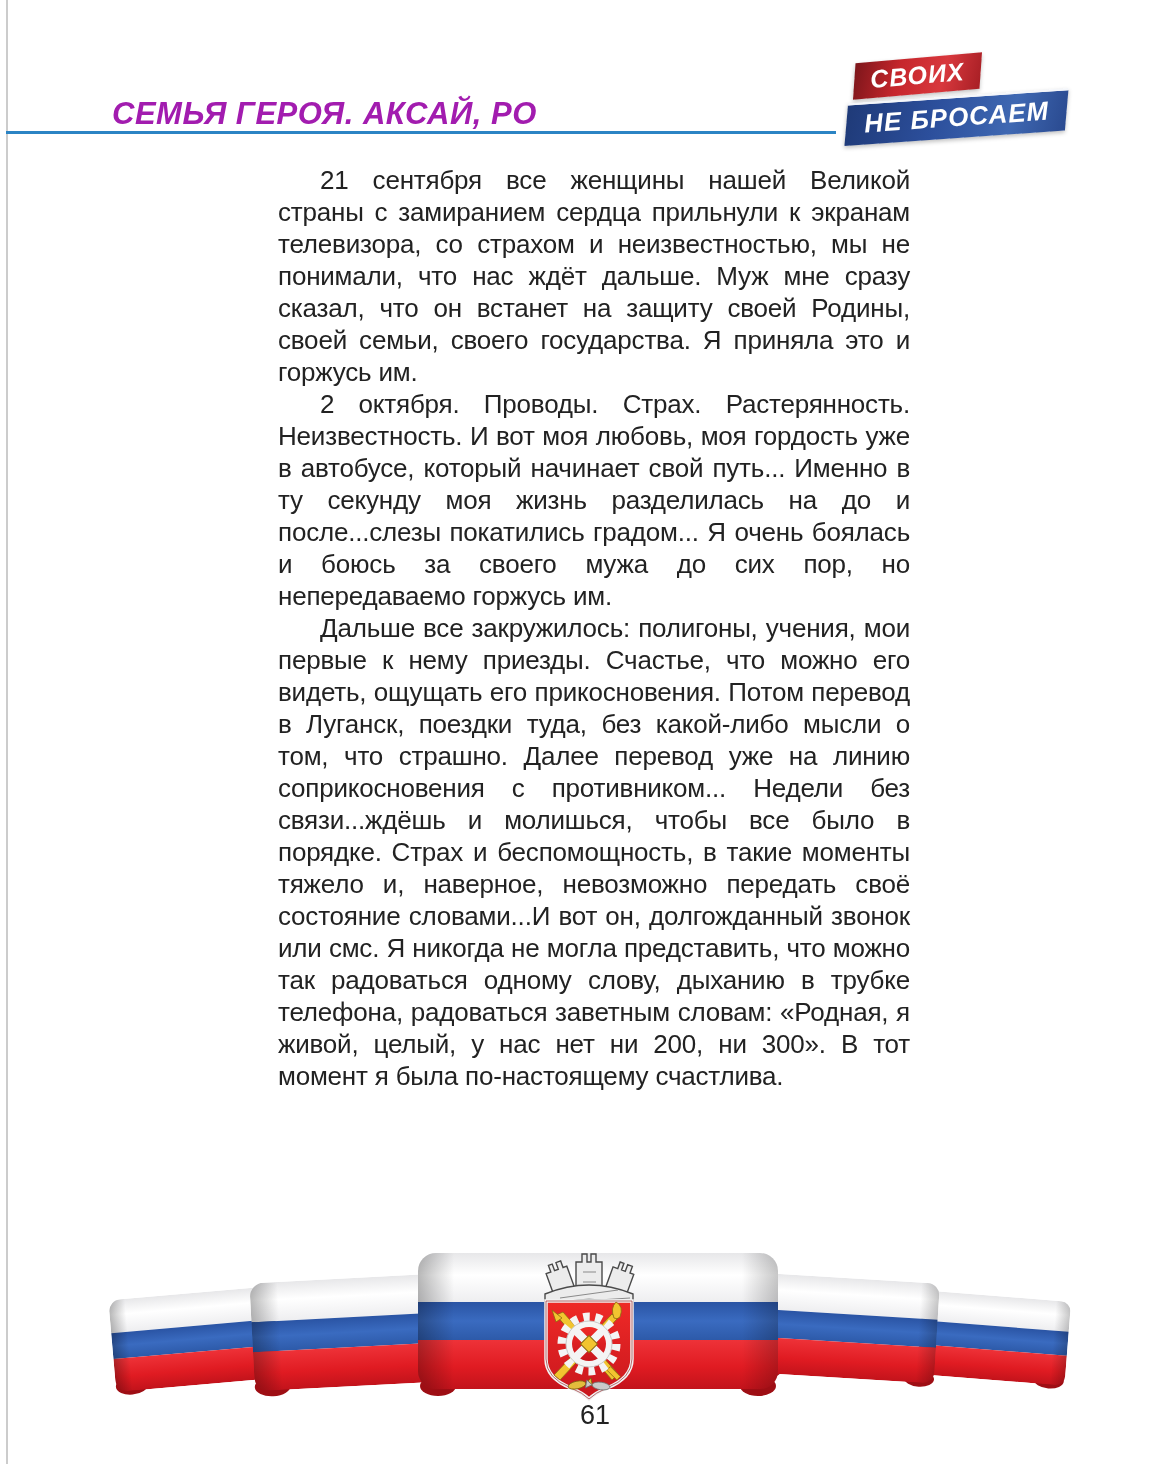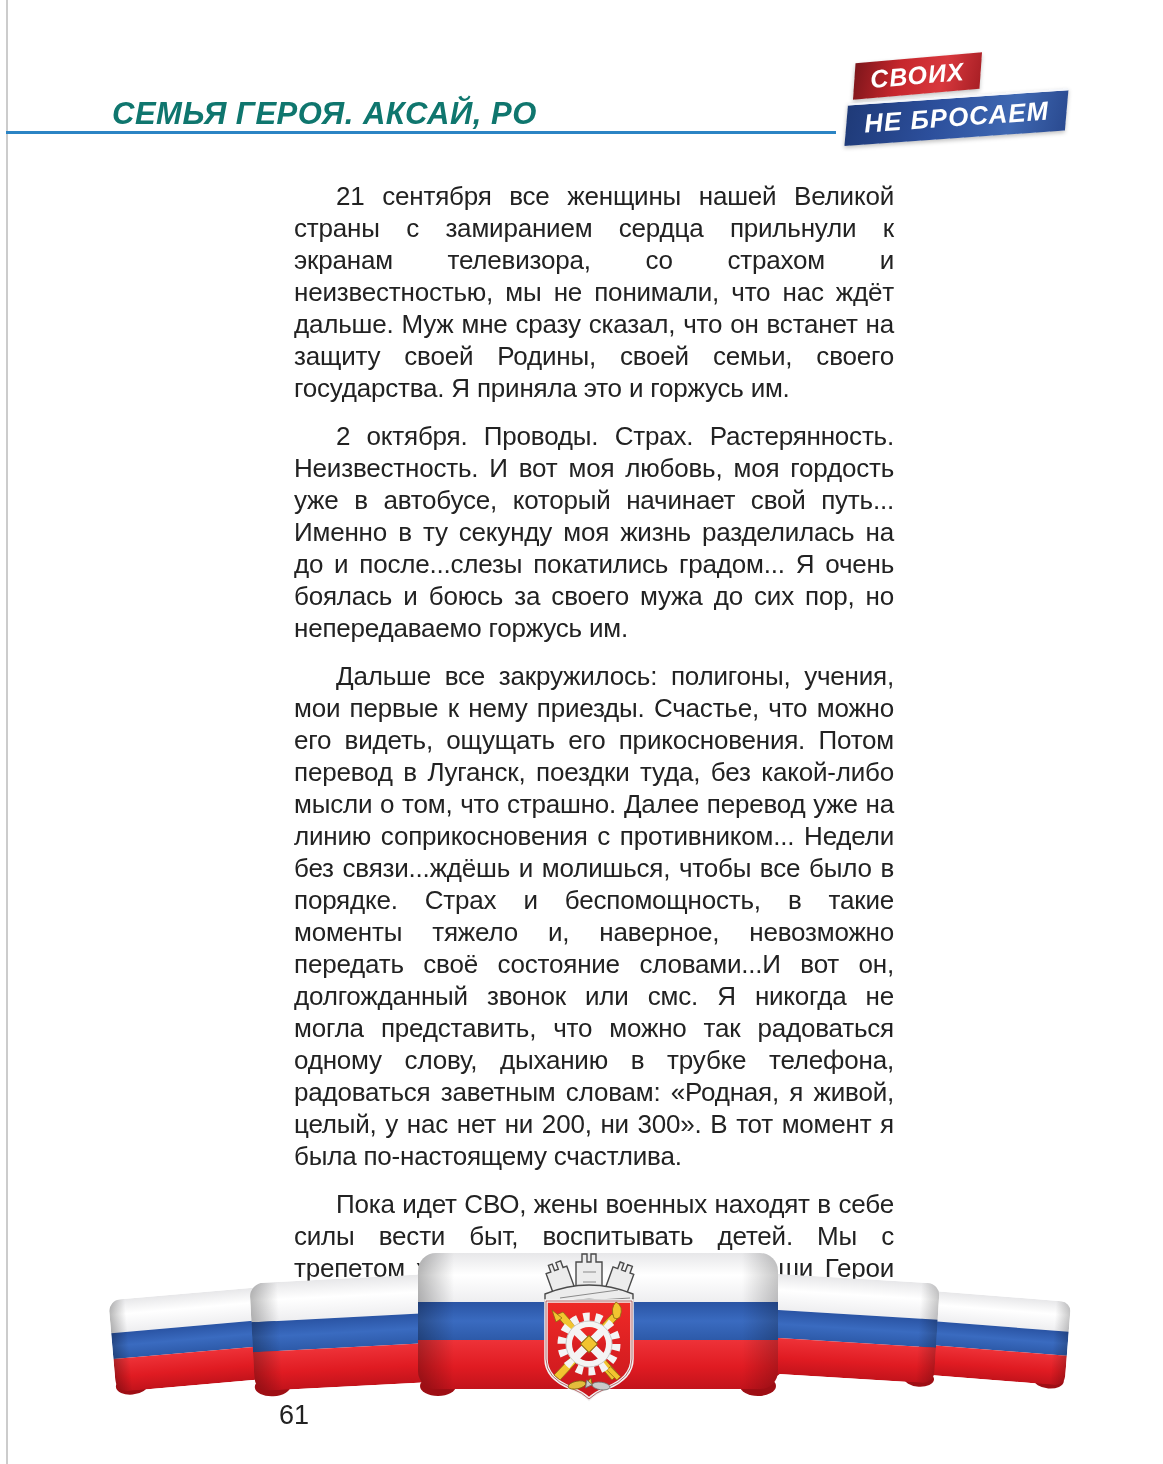--- a/index.html
+++ b/index.html
@@ -8,21 +8,21 @@
     font-family:"Liberation Sans",sans-serif;overflow:hidden;
   }
   .scan-edge{
     position:absolute;left:6px;top:0;width:2px;height:1464px;
     background:#bfbfbf;opacity:.8;
   }
   
   .page-title{
     position:absolute;left:112px;top:96px;width:560px;
     font-size:31px;font-weight:bold;font-style:italic;
-    color:#0f766e;letter-spacing:.5px;white-space:nowrap;
+    color:#a21caf;letter-spacing:.5px;white-space:nowrap;
   }
   .header-rule{
     position:absolute;left:6px;top:131px;width:830px;height:3px;
     background:#2b84c4;
   }
   
   .badge{position:absolute;left:840px;top:50px;width:240px;height:110px;}
   .badge-box{
     position:absolute;color:#fff;font-weight:bold;font-style:italic;
     text-align:center;letter-spacing:1px;
@@ -39,46 +39,45 @@
     transform:rotate(-4deg) skewX(-9deg);
     background:linear-gradient(100deg,#1f3a78 0%,#2c4f9c 40%,#3f68b2 75%,#2a4a90 100%);
     border-top:2px solid #f4f6fa;
   }
   
   .article{
     position:absolute;left:278px;top:164px;width:632px;
     font-size:26px;line-height:32px;color:#222;text-align:justify;
     letter-spacing:-0.2px;
   }
-  .article p{margin:16px;text-indent:42px;}
+  .article p{margin:0;text-indent:42px;}
   
   .ribbon{position:absolute;left:0;top:1228px;}
   .page-number{
     position:absolute;left:279px;top:1400px;width:632px;
-    text-align:left;font-size:27px;color:#222;
+    text-align:center;font-size:27px;color:#222;
   }
 </style>
 </head>
 <body>
 
 <div class="scan-edge"></div>
 
 <div class="page-title">СЕМЬЯ ГЕРОЯ. АКСАЙ, РО</div>
 <div class="header-rule"></div>
 
 <div class="badge">
   <div class="badge-box badge-red"><span>СВОИХ</span></div>
   <div class="badge-box badge-blue"><span>НЕ БРОСАЕМ</span></div>
 </div>
 
 <div class="article">
   <p>21 сентября все женщины нашей Великой страны с замиранием сердца прильнули к экранам телевизора, со страхом и неизвестностью, мы не понимали, что нас ждёт дальше. Муж мне сразу сказал, что он встанет на защиту своей Родины, своей семьи, своего государства. Я приняла это и горжусь им.</p>
   <p>2 октября. Проводы. Страх. Растерянность. Неизвестность. И вот моя любовь, моя гордость уже в автобусе, который начинает свой путь... Именно в ту секунду моя жизнь разделилась на до и после...слезы покатились градом... Я очень боялась и боюсь за своего мужа до сих пор, но непередаваемо горжусь им.</p>
   <p>Дальше все закружилось: полигоны, учения, мои первые к нему приезды. Счастье, что можно его видеть, ощущать его прикосновения. Потом перевод в Луганск, поездки туда, без какой-либо мысли о том, что страшно. Далее перевод уже на линию соприкосновения с противником... Недели без связи...ждёшь и молишься, чтобы все было в порядке. Страх и беспомощность, в такие моменты тяжело и, наверное, невозможно передать своё состояние словами...И вот он, долгожданный звонок или смс. Я никогда не могла представить, что можно так радоваться одному слову, дыханию в трубке телефона, радоваться заветным словам: «Родная, я живой, целый, у нас нет ни 200, ни 300». В тот момент я была по-настоящему счастлива.</p>
-  <p>Пока идет СВО, жены военных находят в себе силы вести быт, воспитывать детей. Мы с трепетом ждём тот час, день, когда наши Герои вернутся домой с Победой!</p>
 </div>
 
 <svg class="ribbon" width="1163" height="210" viewBox="0 0 1163 210">
   <defs>
     <linearGradient id="gWhite" x1="0" y1="0" x2="0" y2="1">
       <stop offset="0" stop-color="#e7e7e9"></stop>
         <stop offset=".45" stop-color="#ffffff"></stop>
         <stop offset="1" stop-color="#eeeef0"></stop>
     </linearGradient>
     <linearGradient id="gBlue" x1="0" y1="0" x2="0" y2="1">

